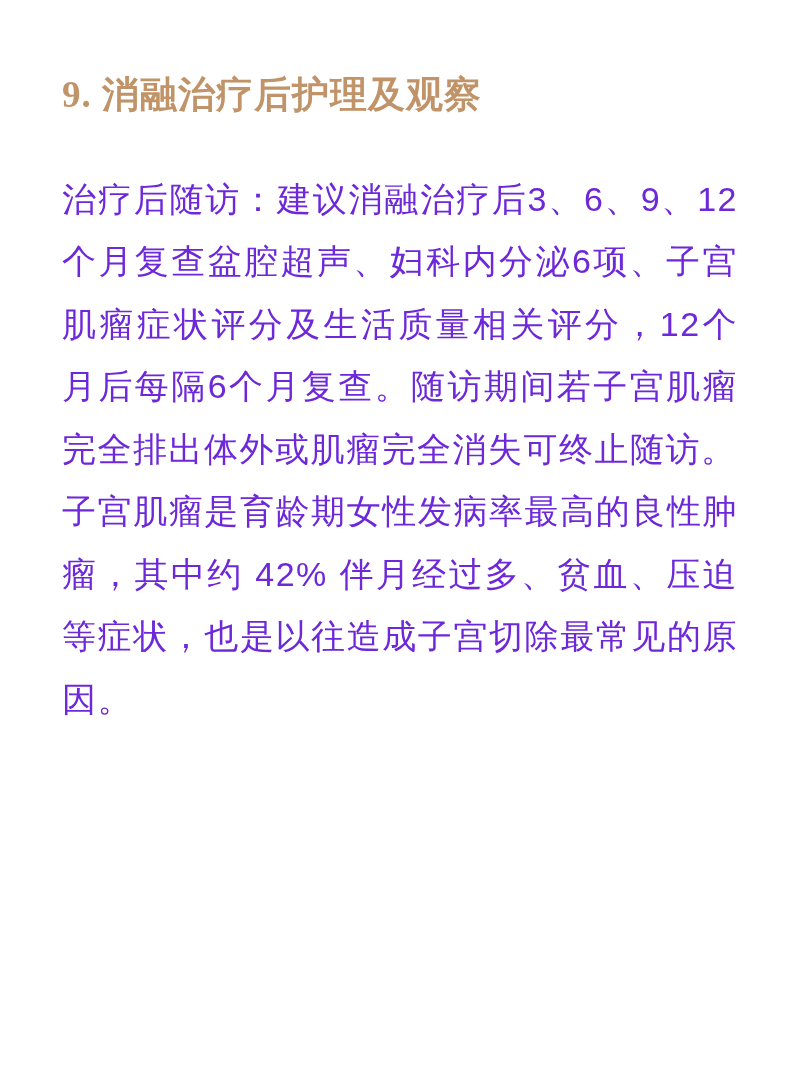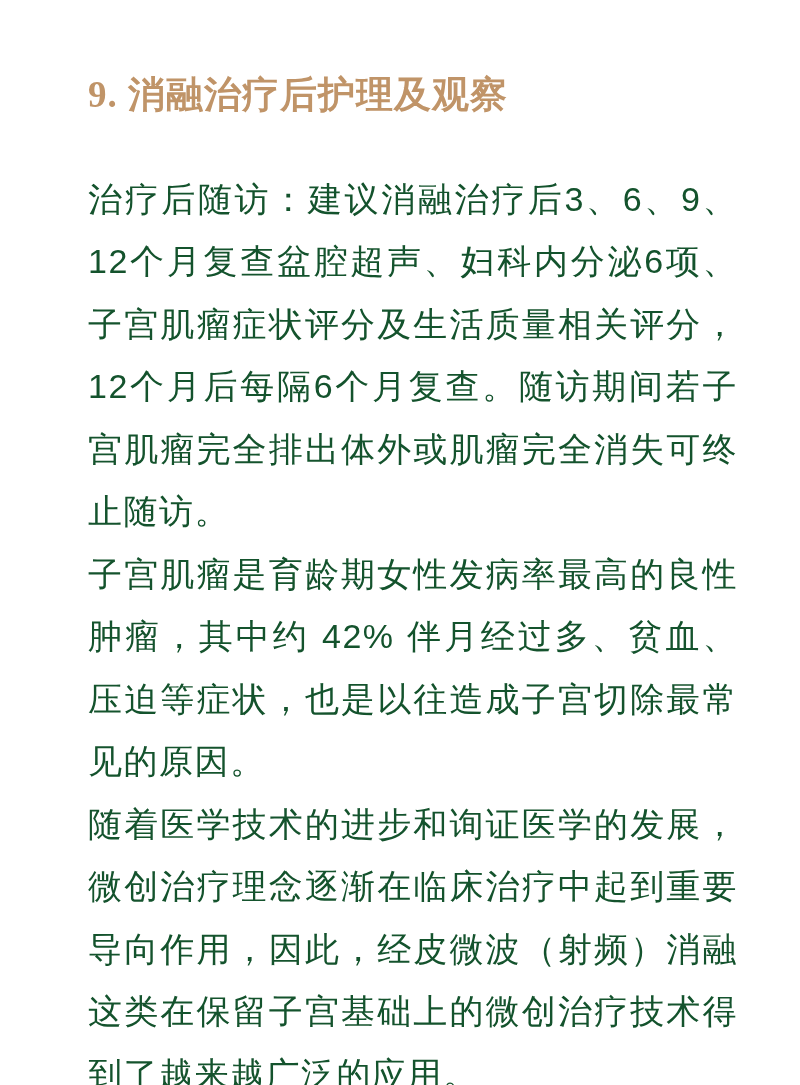--- a/index.html
+++ b/index.html
@@ -6,48 +6,47 @@
     margin: 0;
     padding: 0;
     background: #ffffff;
   }
   .page {
     position: relative;
     width: 800px;
     height: 1085px;
     background: #ffffff;
     box-sizing: border-box;
-    padding: 75px 62px 0 88px;
+    padding: 75px 62px 0 62px;
     overflow: hidden;
     border-radius: 19px;
   }
   .page-title {
     font-family: "Liberation Serif", "DejaVu Serif", serif;
     font-size: 37px;
     font-weight: 700;
     line-height: 1.1;
     letter-spacing: 1px;
     color: #c09468;
     margin: 0 0 52px 0;
   }
   .article-body p {
     font-family: "Liberation Sans", "DejaVu Sans", sans-serif;
     font-size: 34px;
     line-height: 62.5px;
     letter-spacing: 1.5px;
-    color: #14532d;
+    color: #6d28d9;
     margin: 0;
     text-align: justify;
     text-justify: inter-character;
   }
 </style>
 </head>
 <body>
 
 <div class="page">
   <h1 class="page-title">9. 消融治疗后护理及观察</h1>
 
   <div class="article-body">
     <p>治疗后随访：建议消融治疗后3、6、9、12个月复查盆腔超声、妇科内分泌6项、子宫肌瘤症状评分及生活质量相关评分，12个月后每隔6个月复查。随访期间若子宫肌瘤完全排出体外或肌瘤完全消失可终止随访。</p>
     <p>子宫肌瘤是育龄期女性发病率最高的良性肿瘤，其中约 42% 伴月经过多、贫血、压迫等症状，也是以往造成子宫切除最常见的原因。</p>
-    <p>随着医学技术的进步和询证医学的发展，微创治疗理念逐渐在临床治疗中起到重要导向作用，因此，经皮微波（射频）消融这类在保留子宫基础上的微创治疗技术得到了越来越广泛的应用。</p>
   </div>
 </div>
 
 </body></html>

